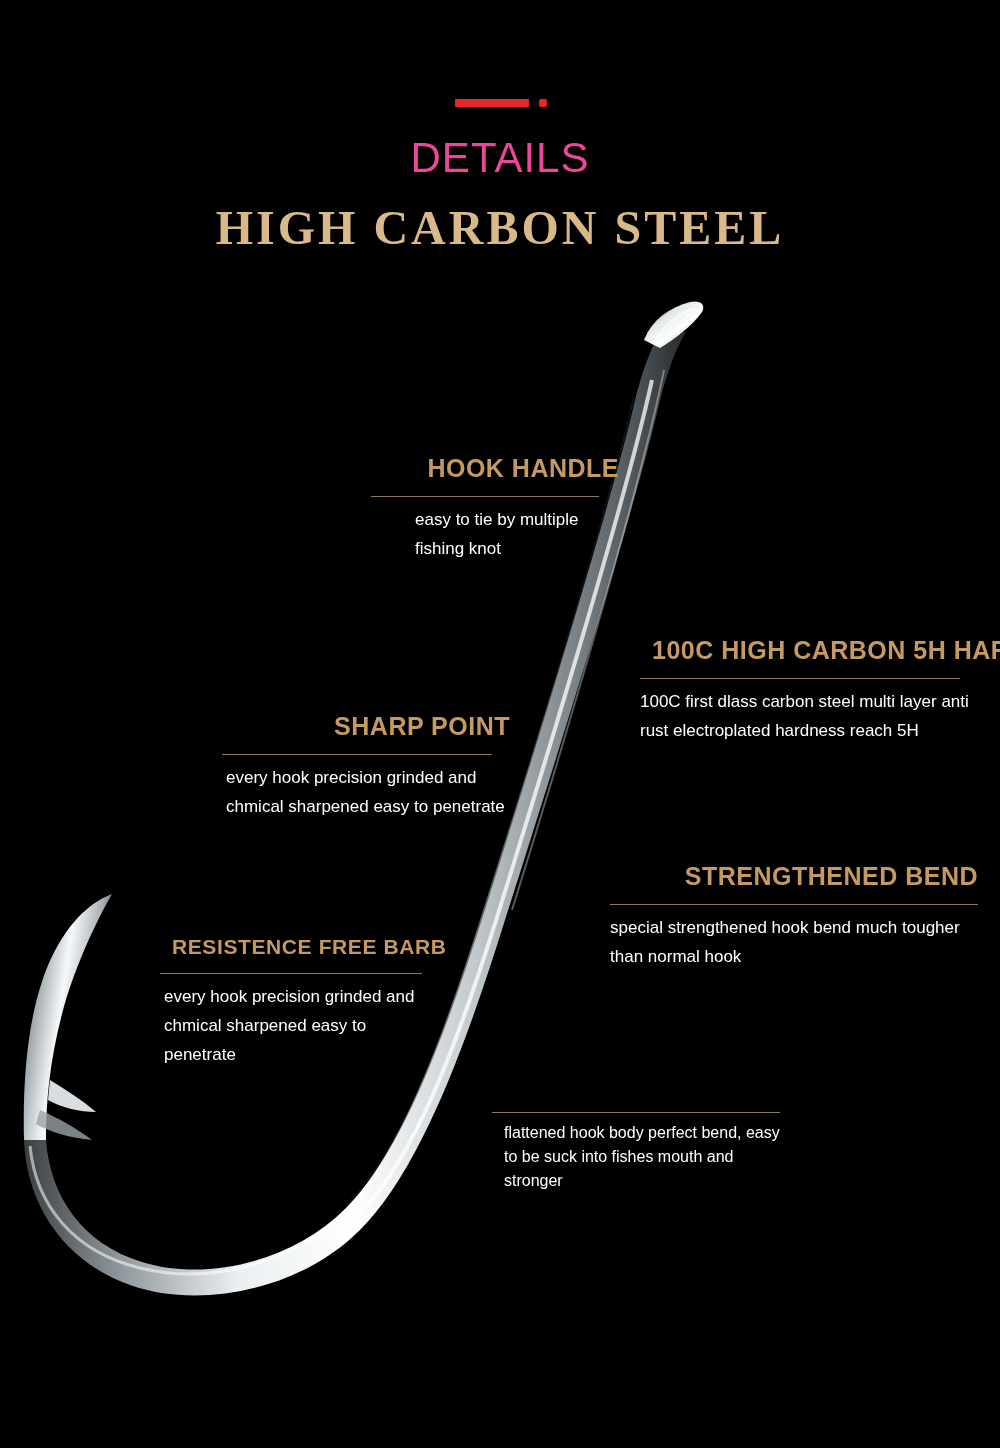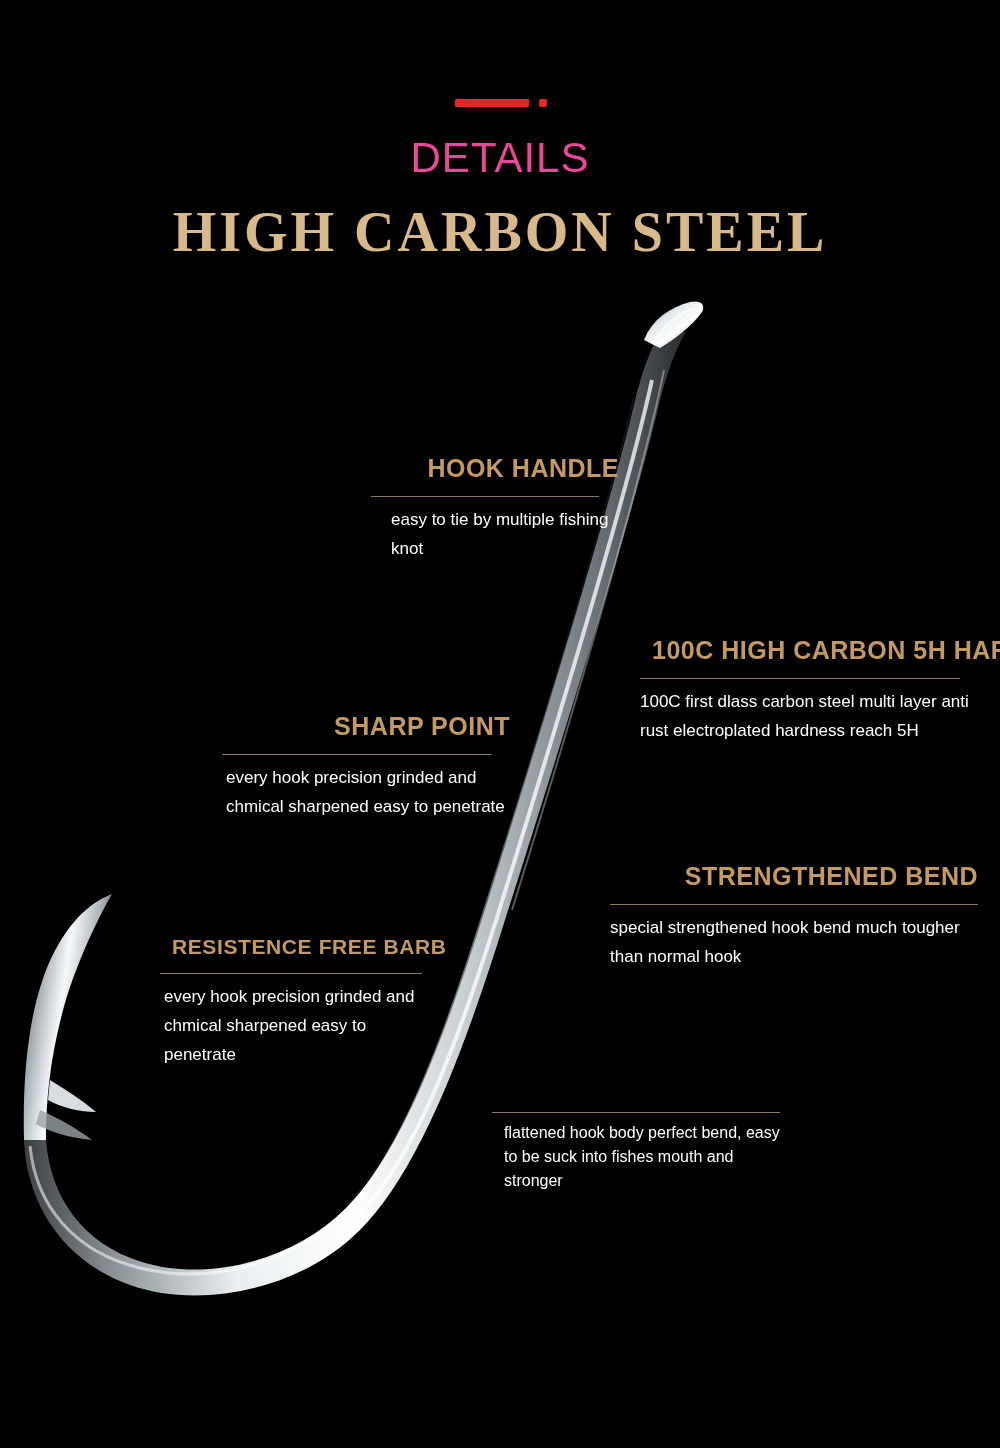--- a/index.html
+++ b/index.html
@@ -58,21 +58,21 @@
     letter-spacing: 1px;
     font-weight: 400;
     font-family: "Liberation Sans", sans-serif;
   }
   .title-main {
     position: absolute;
     top: 200px;
     left: 0;
     width: 1000px;
     color: #d9b98a;
-    font-size: 56px;
+    font-size: 48px;
     font-weight: 700;
     letter-spacing: 3px;
     font-family: "Liberation Serif", serif;
   }
 
   
   .hook-art {
     position: absolute;
     left: 0;
     top: 300px;
@@ -113,21 +113,21 @@
     font-weight: 400;
   }
   .callout p.tight {
     line-height: 1.5;
     font-size: 16px;
   }
 
   
   #callout-hook-handle { left: 371px; top: 440px; width: 260px; }
   #callout-hook-handle .underline { width: 228px; margin-left: 0; }
-  #callout-hook-handle p { margin-left: 20px; }
+  #callout-hook-handle p { margin-left: 44px; }
 
   #callout-high-carbon { left: 640px; top: 622px; width: 355px; }
   #callout-high-carbon .underline { width: 320px; }
   #callout-high-carbon p { margin-left: 0; }
 
   #callout-sharp-point { left: 222px; top: 698px; width: 300px; }
   #callout-sharp-point .underline { width: 270px; }
   #callout-sharp-point p { margin-left: 4px; }
 
   #callout-strengthened { left: 610px; top: 848px; width: 380px; }

